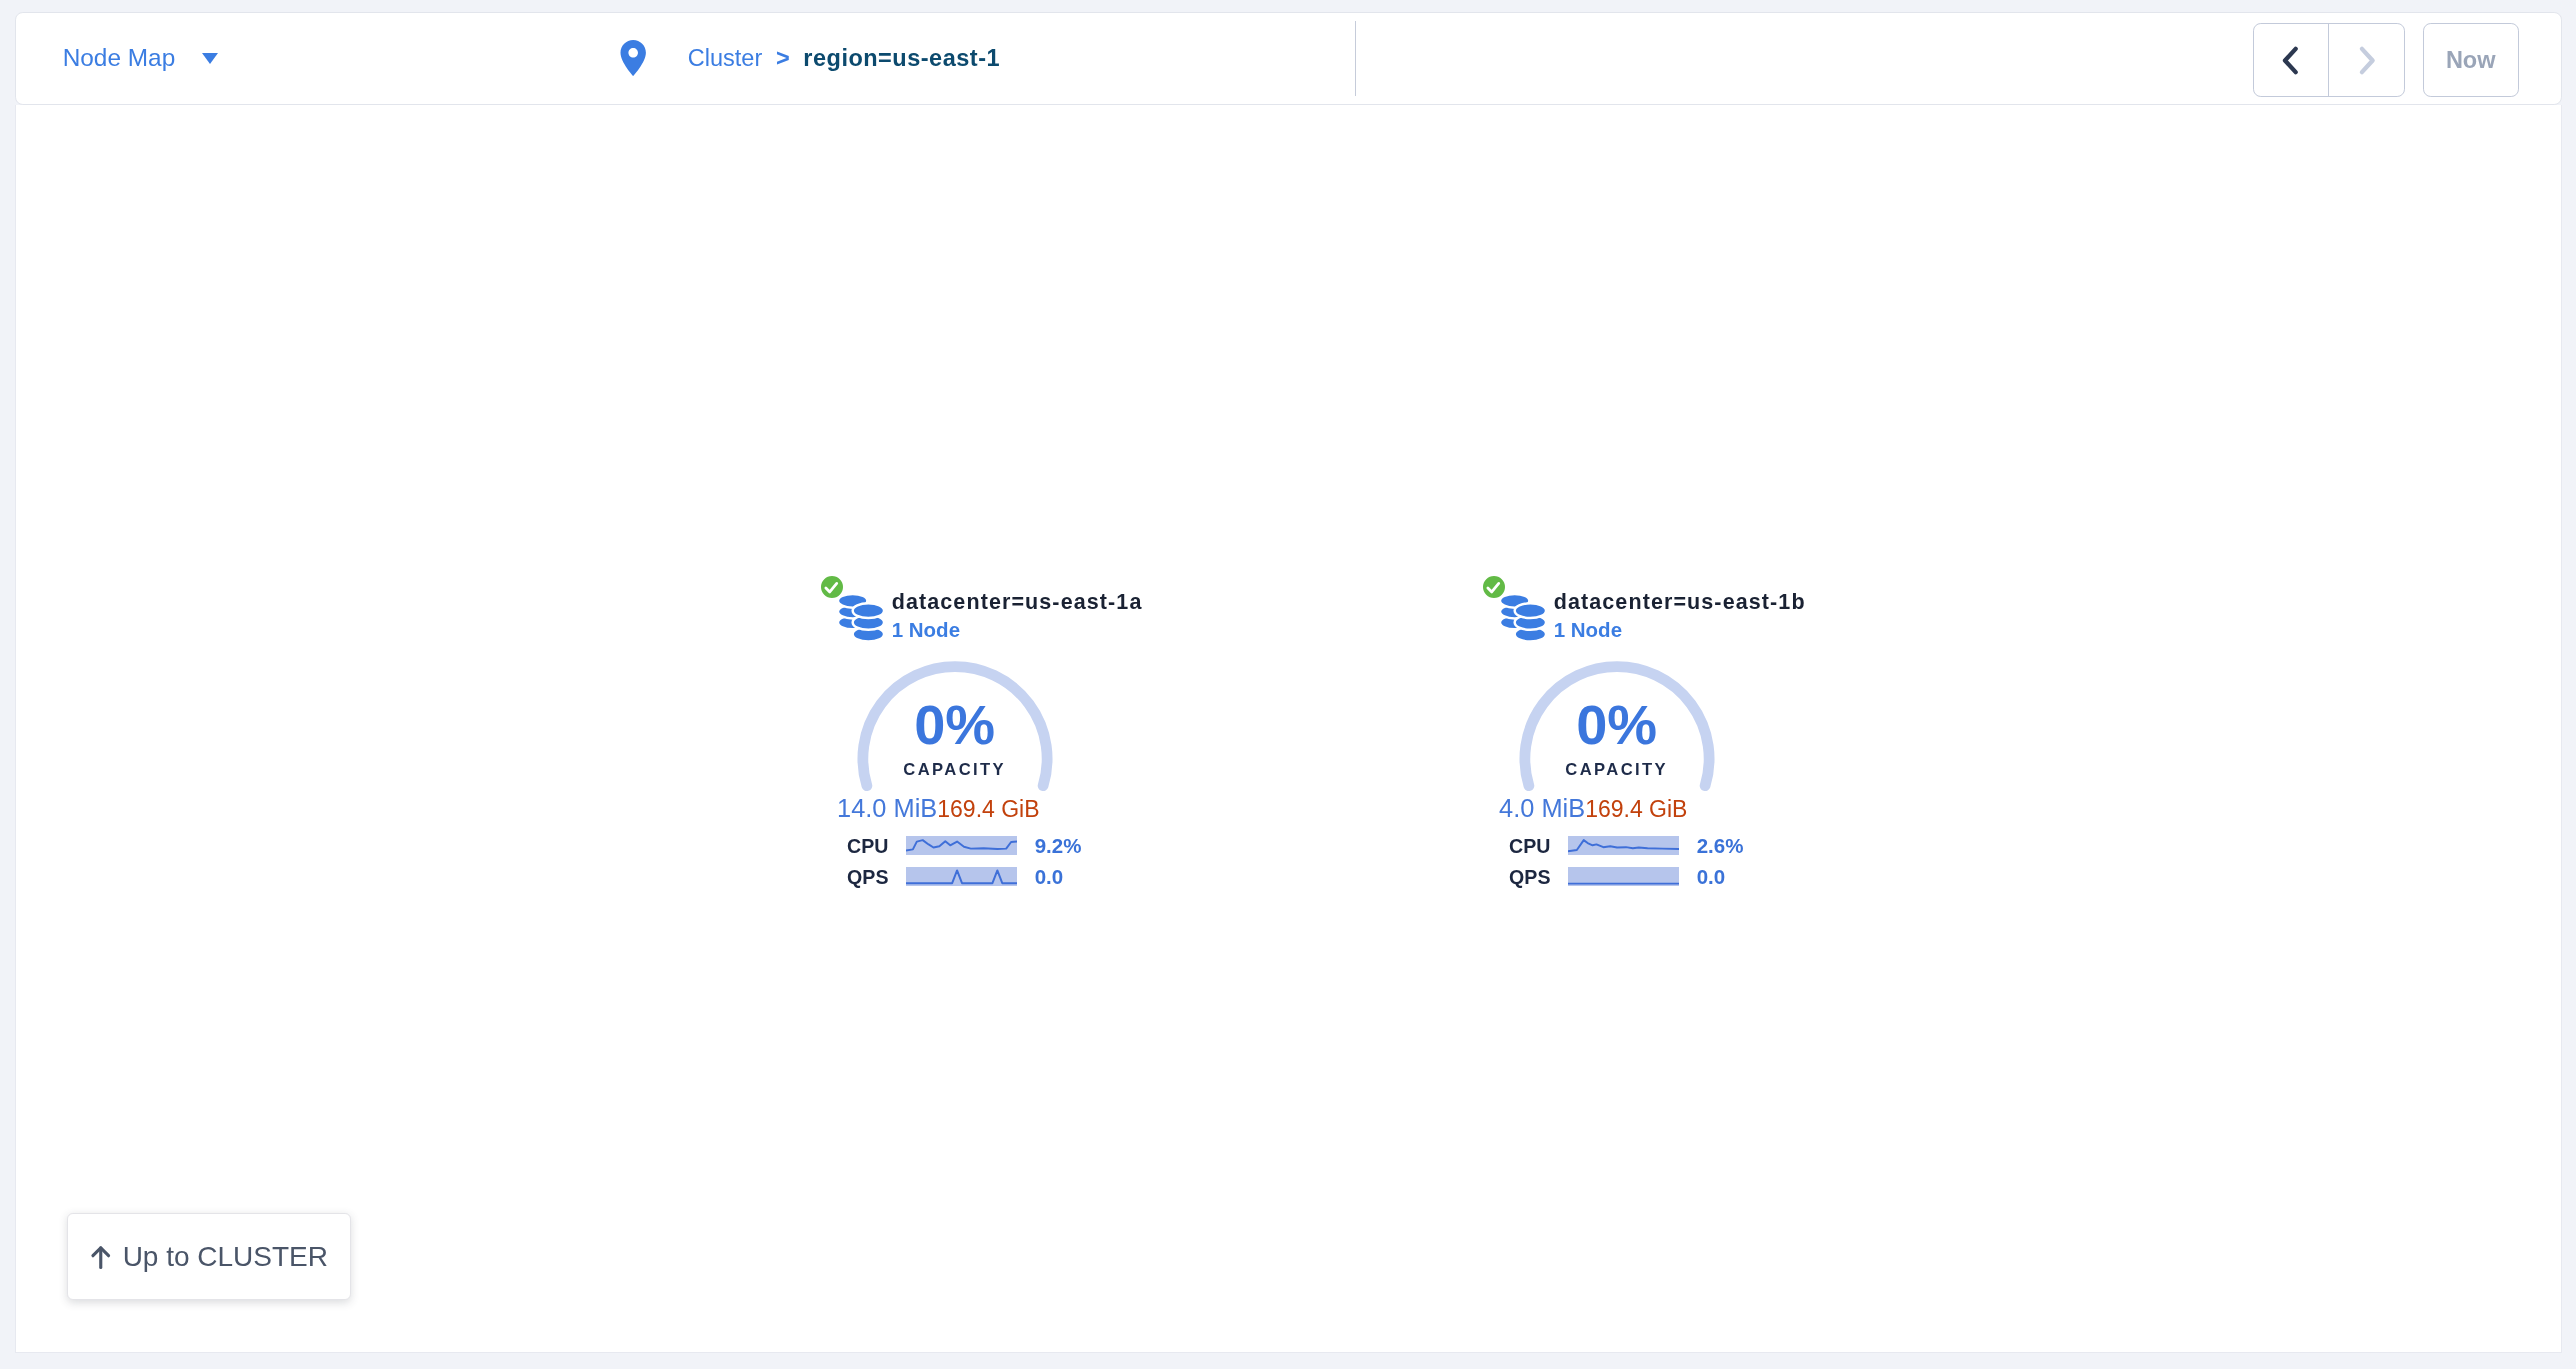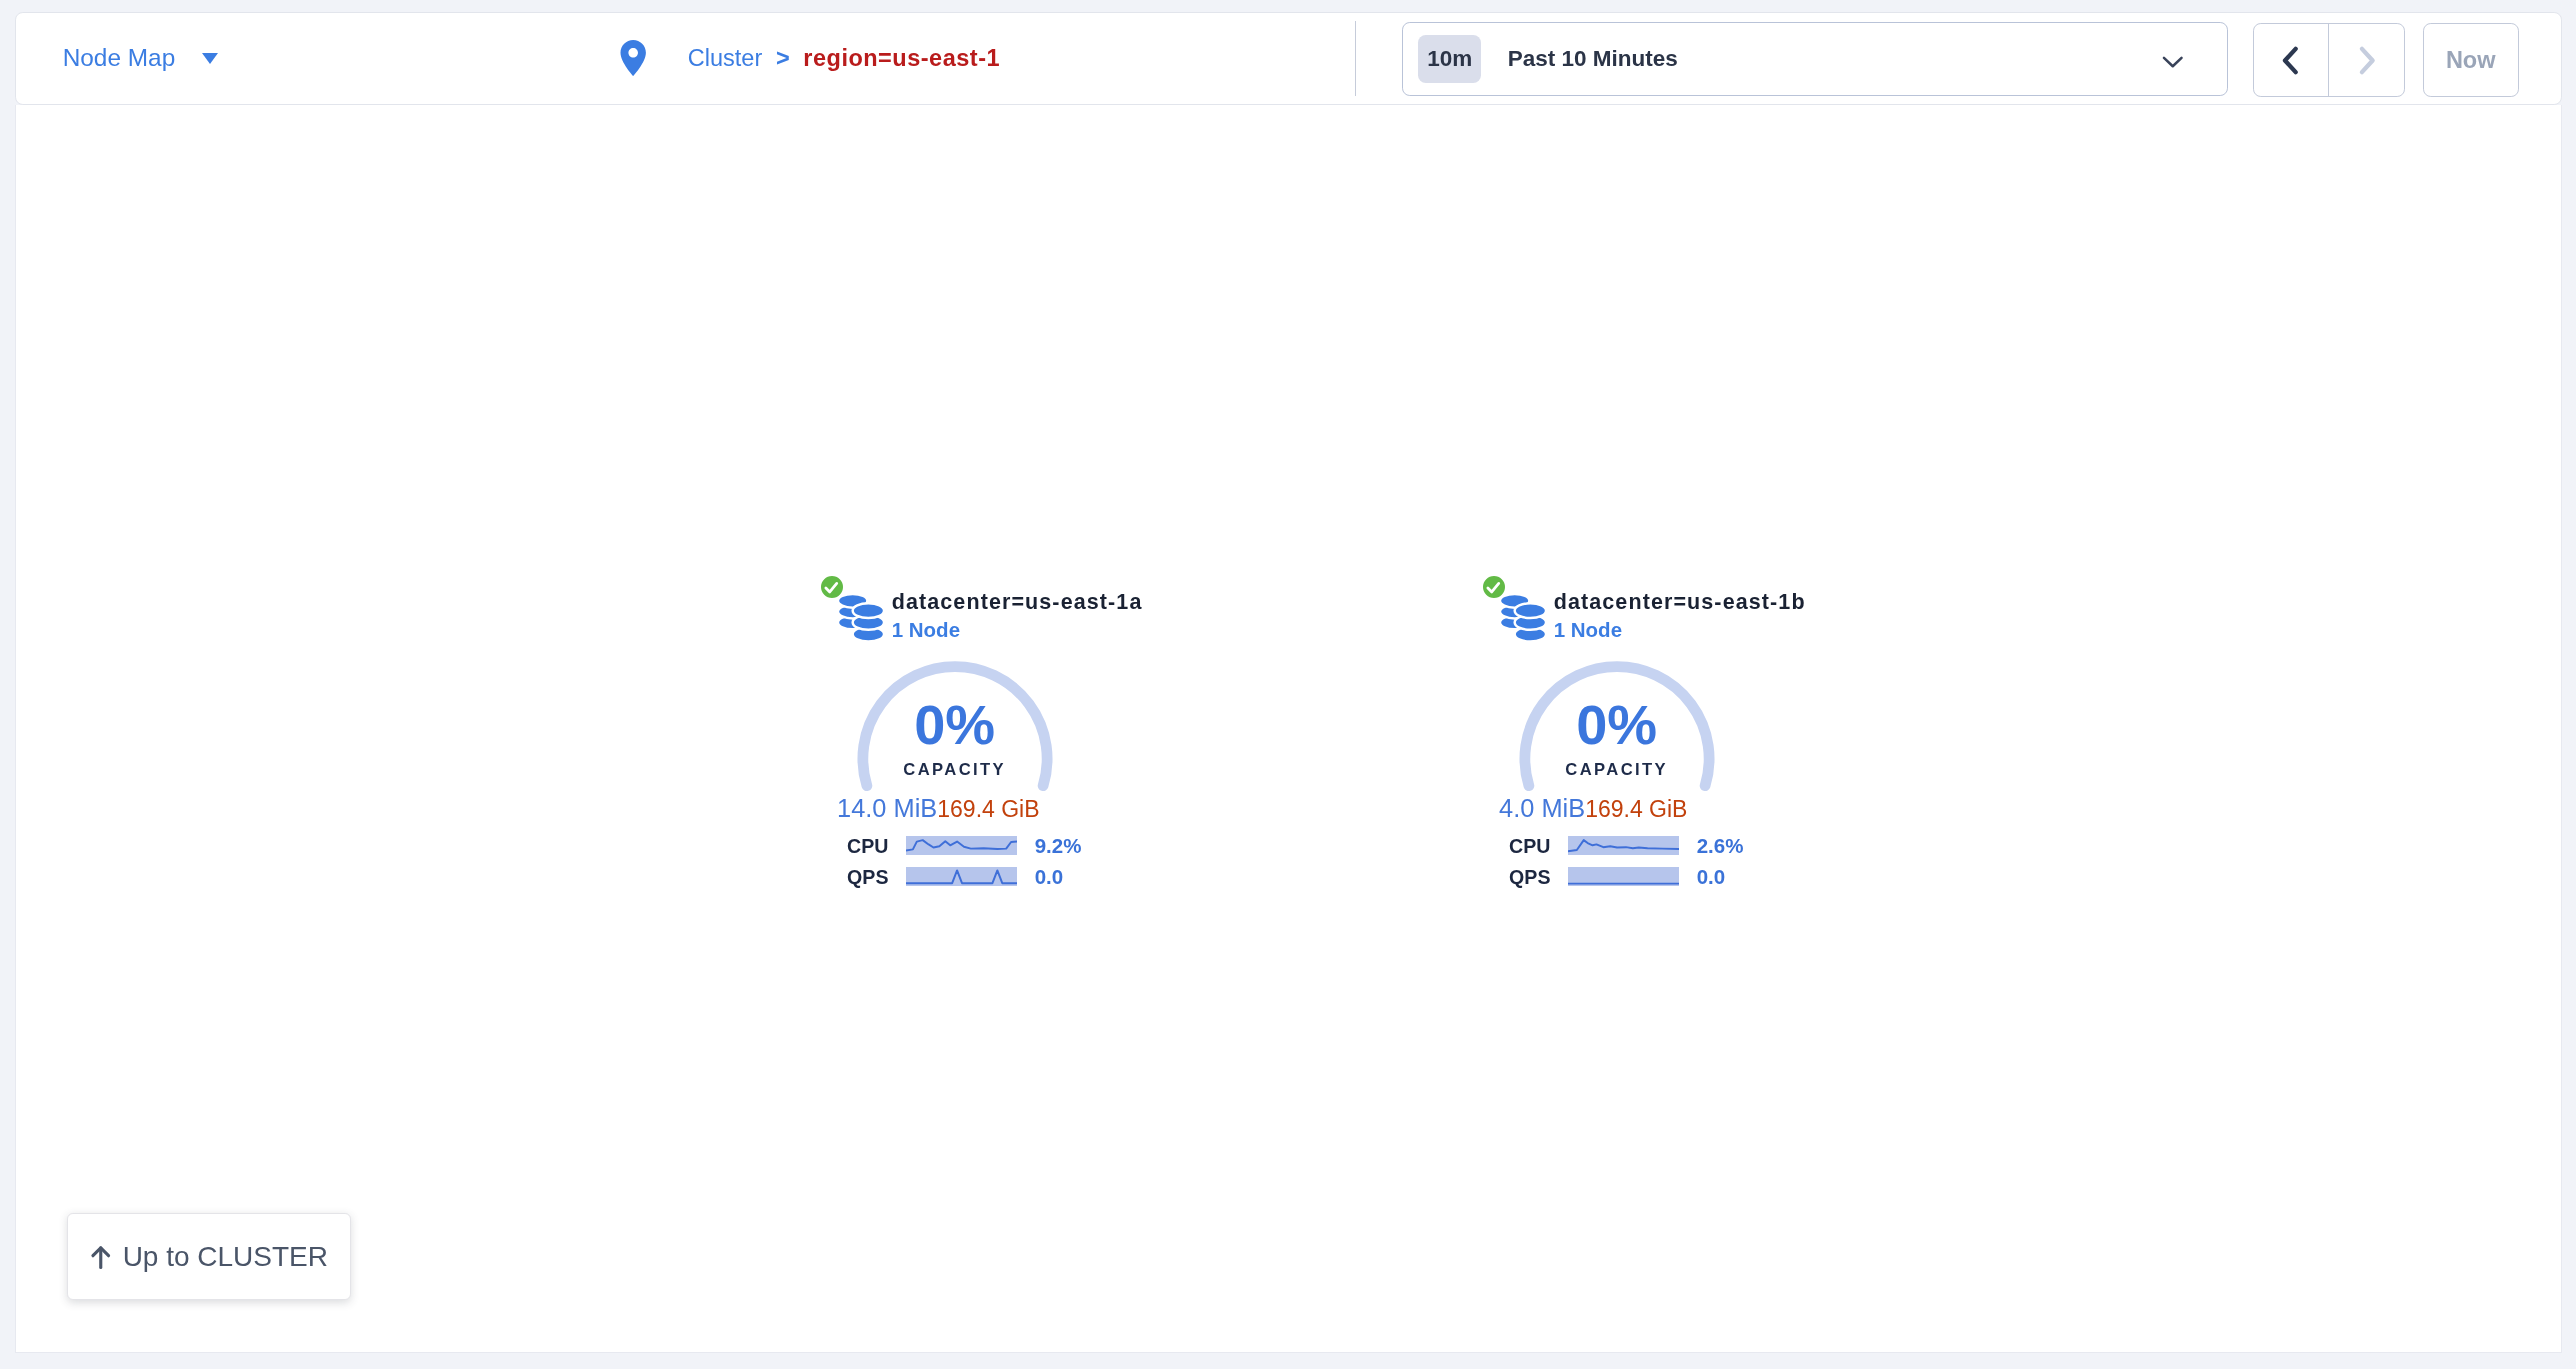--- a/index.html
+++ b/index.html
@@ -23,21 +23,21 @@
   .caret-down {
     width:0; height:0; border-left:8.8px solid transparent;
     border-right:8.8px solid transparent; border-top:11.7px solid #3b7de2;
   }
   .breadcrumb {
     position:absolute; left:604px; top:0; height:91px;
     display:flex; align-items:center; gap:13.7px;
   }
   .breadcrumb .root { font-size:23.5px; color:#3b7de2; cursor:pointer;margin-left:28px; }
   .breadcrumb .sep  { font-size:23.5px; color:#3b7de2; font-weight:700; }
-  .breadcrumb .current { font-size:23.5px; color:#b91c1c; font-weight:600; letter-spacing:0.5px; }
+  .breadcrumb .current { font-size:23.5px; color:#0c4a6e; font-weight:600; letter-spacing:0.5px; }
   .header-divider {
     position:absolute; left:1339px; top:8.8px; width:1px; height:75px; background:#c6ccda;
   }
   .time-dropdown {
     position:absolute; left:1386px; top:9.8px; width:826px; height:74px;
     border:1.5px solid #b9c3d8; border-radius:7.8px; background:#ffffff;
     display:flex; align-items:center; padding-left:15.6px; gap:26.4px; cursor:pointer;
   }
   .time-badge {
     width:63px; height:48px; background:#dadeeb; border-radius:7.8px;
@@ -144,29 +144,20 @@
           <path fill="#3b7de2" d="M12 0C5.4 0 0 5.4 0 12c0 9 12 22 12 22s12-13 12-22C24 5.4 18.6 0 12 0zm0 16.5c-2.5 0-4.5-2-4.5-4.5S9.5 7.5 12 7.5s4.5 2 4.5 4.5-2 4.5-4.5 4.5z"></path>
         </svg>
       </span>
       <span class="root">Cluster</span>
       <span class="sep">&gt;</span>
       <span class="current">region=us-east-1</span>
     </div>
 
     <div class="header-divider"></div>
 
-    <div class="time-dropdown">
-      <span class="time-badge">10m</span>
-      <span class="time-label">Past 10 Minutes</span>
-      <span class="chevron-down">
-        <svg width="21.5" height="12.7" viewBox="0 0 22 13">
-          <polyline points="2,2 11,10.5 20,2" fill="none" stroke="#39435a" stroke-width="2.6" stroke-linecap="round" stroke-linejoin="round"></polyline>
-        </svg>
-      </span>
-    </div>
 
     <div class="arrow-group">
       <div class="arrow-cell prev">
         <svg width="19.6" height="31" viewBox="0 0 20 32">
           <polyline points="15,4 4,16 15,28" fill="none" stroke="#2c3850" stroke-width="4.5" stroke-linecap="round" stroke-linejoin="round"></polyline>
         </svg>
       </div>
       <div class="arrow-cell next">
         <svg width="19.6" height="31" viewBox="0 0 20 32">
           <polyline points="5,4 16,16 5,28" fill="none" stroke="#c5cdde" stroke-width="4.5" stroke-linecap="round" stroke-linejoin="round"></polyline>

